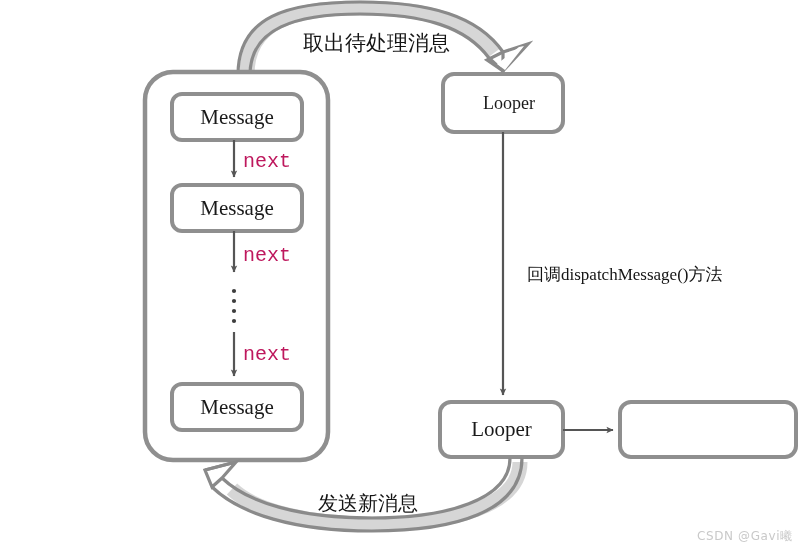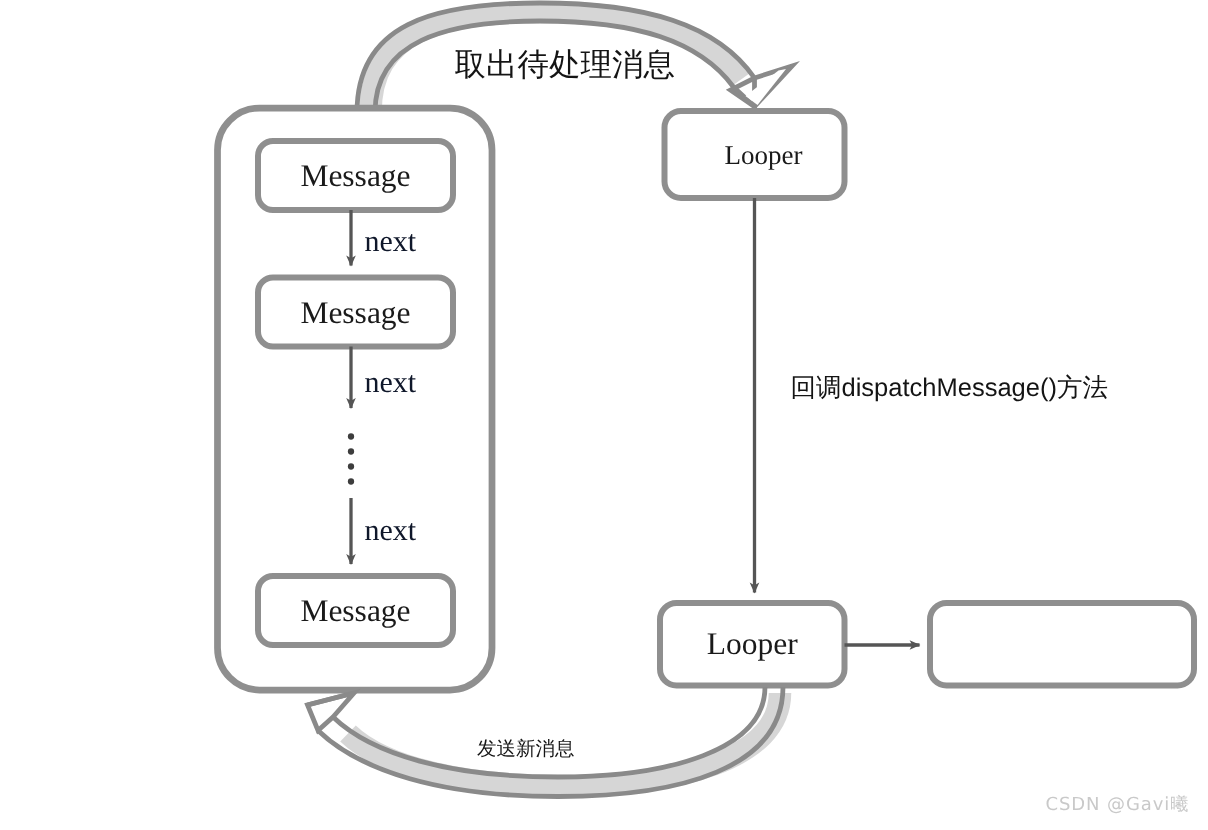--- a/index.html
+++ b/index.html
@@ -39,42 +39,43 @@
     font-family: "DejaVu Sans Mono", monospace;
   }
   .plain-text {
     position: absolute;
     font-family: "Liberation Serif", serif;
     color: #141414;
     white-space: nowrap;
   }
   .cjk-text {
     position: absolute;
-    font-family: Liberation Sans, sans-serif;
+    font-family: Liberation Serif, serif;
     color: #141414;
     white-space: nowrap;
+    margin-top: 16px;
   }
   .cjk-serif-text {
     position: absolute;
     font-family: "DejaVu Serif", serif;
     color: #141414;
     white-space: nowrap;
   }
   .watermark {
     position: absolute;
     font-family: "DejaVu Sans", sans-serif;
     font-size: 12px;
     color: #c9c9c9;
     letter-spacing: 0.6px;
     white-space: nowrap;
   }
   .edge-label {
     position: absolute;
-    font-family: Liberation Serif, serif;
-    color: #0f172a;
+    font-family: Liberation Mono, monospace;
+    color: #be185d;
     white-space: nowrap;
   }
 </style>
 </head>
 <body>
 
 <div id="diagram-root">
 
   <svg id="diagram-svg" viewBox="0 0 805 553" xmlns="http://www.w3.org/2000/svg">
 
@@ -158,17 +159,17 @@
 
   <div class="node-label" style="left:449px; top:74px; width:120px; height:58px; font-size:18px;">Looper</div>
 
   <div class="node-label" style="left:440px; top:402px; width:123px; height:55px; font-size:21px;">Looper</div>
 
 
   <div class="cjk-serif-text" style="left:303px; top:29px; font-size:21px;">取出待处理消息</div>
 
   <div class="cjk-text" style="left:527px; top:247px; font-size:17px;">回调dispatchMessage()方法</div>
 
-  <div class="cjk-serif-text" style="left:318px; top:490px; font-size:13px;">发送新消息</div>
+  <div class="cjk-serif-text" style="left:318px; top:490px; font-size:20px;">发送新消息</div>
 
   <div class="watermark" style="left:697px; top:528px;">CSDN @Gavi曦</div>
 
 </div>
 
 </body></html>

